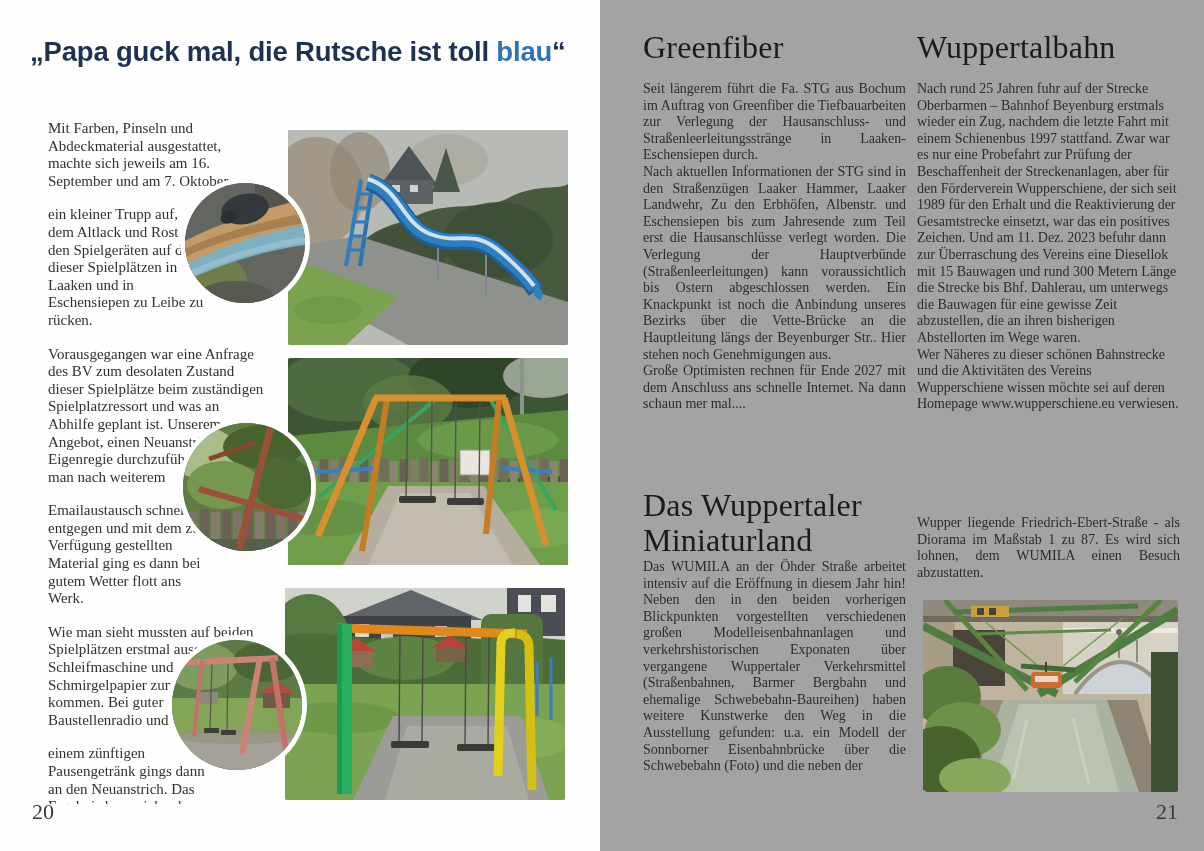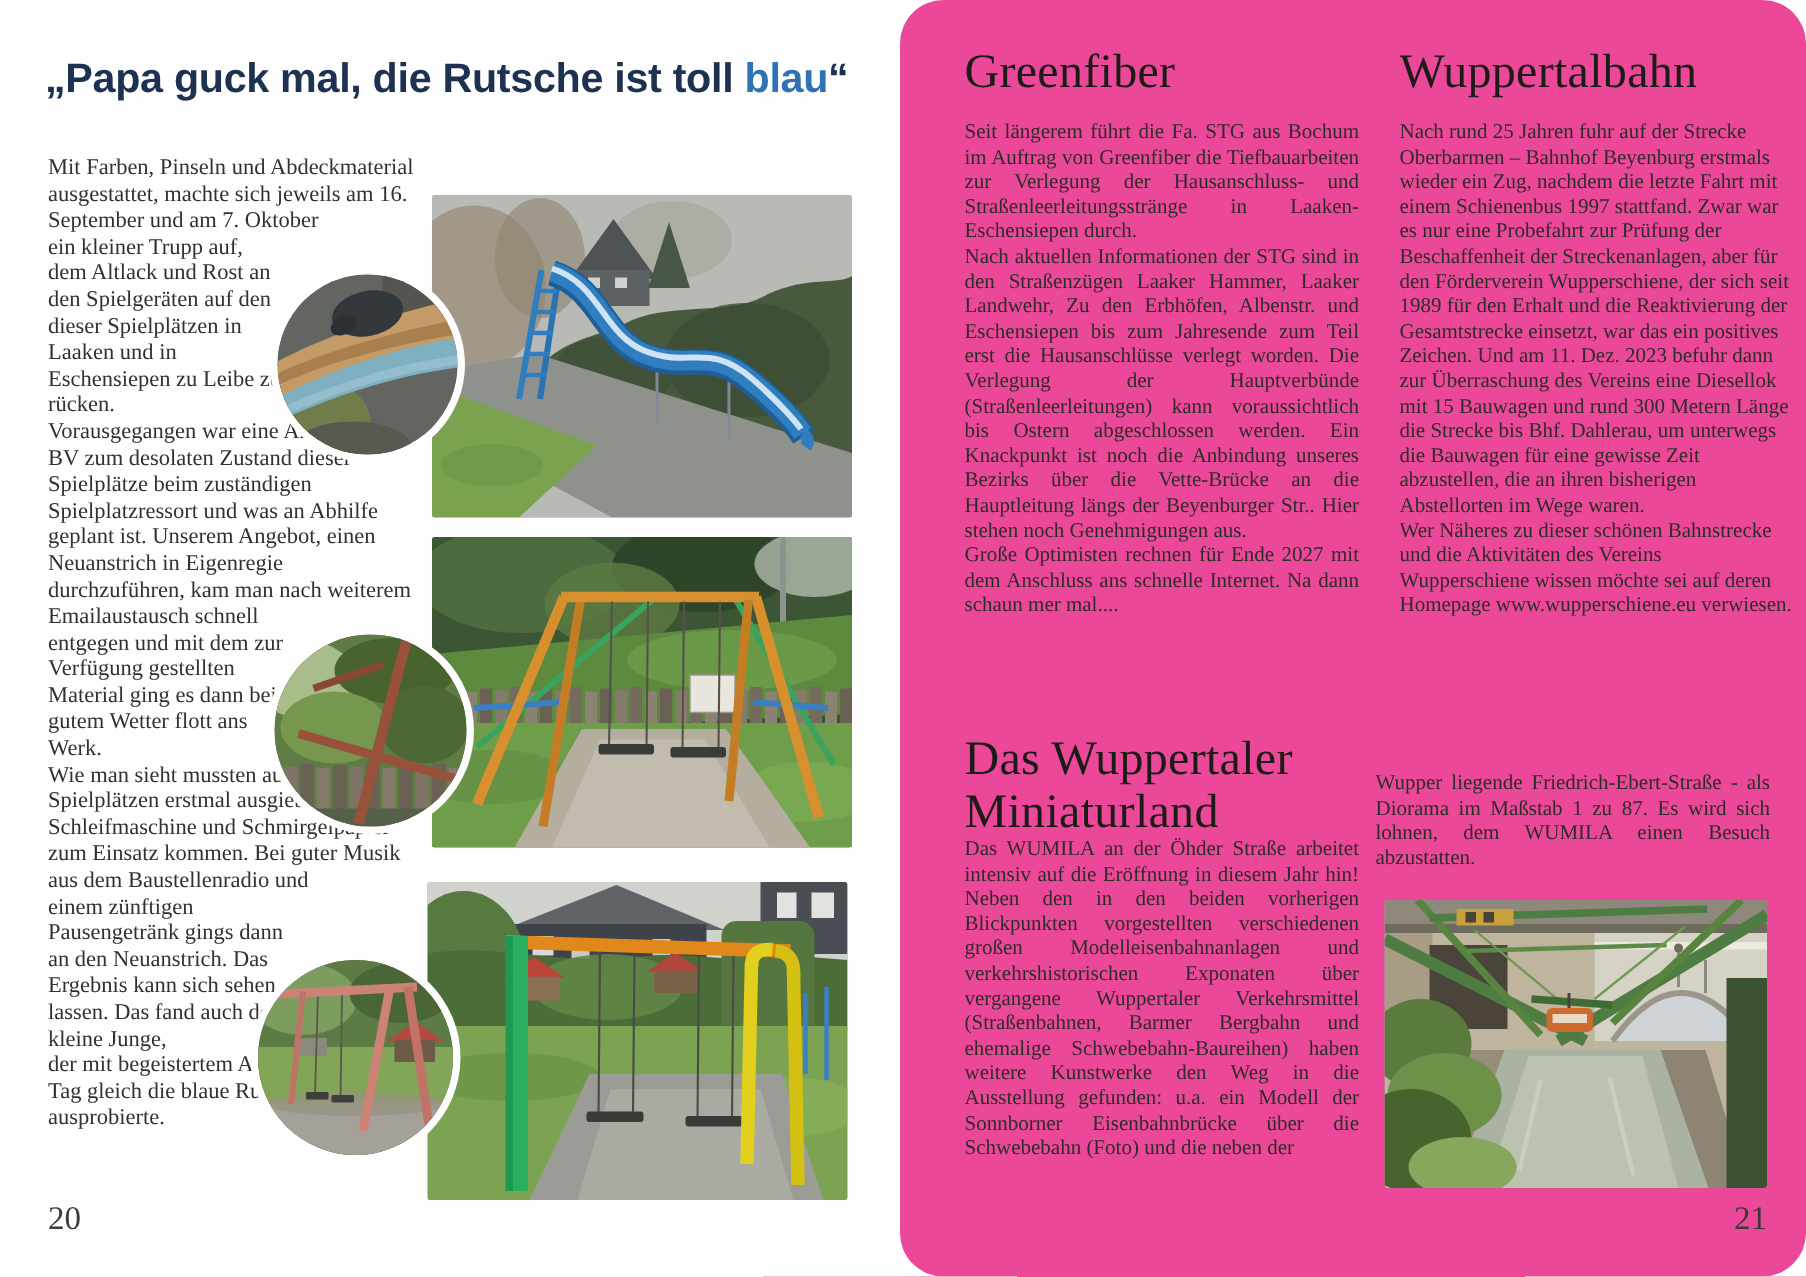--- a/index.html
+++ b/index.html
@@ -4,35 +4,35 @@
 <style>
   html,body{margin:0;padding:0;background:#ccc;}
   .spread{
     position:relative;width:1204px;height:851px;overflow:hidden;
     font-family:"Liberation Serif","DejaVu Serif",serif;color:#2e2c29;
     background:#fff;
     padding-left:12px;
   }
   .page{position:absolute;top:0;height:851px;}
   .page-left{left:0;width:600px;background:#fefefe;}
-  .page-right{left:600px;width:604px;background:#ec4899;border-radius:29px;}
+  .page-right{left:600px;width:604px;background:#a3a3a3;}
 
   
   .headline{
     position:absolute;left:30px;top:36px;width:550px;
     font-family:"Liberation Sans","DejaVu Sans",sans-serif;
     font-size:27.5px;font-weight:600;letter-spacing:-0.2px;
     color:#1d3150;white-space:nowrap;
   }
   .headline .hl-blau{color:#2f73b5;}
   .left-body{
     position:absolute;left:32px;top:104px;width:248px;height:700px;
     font-size:15px;line-height:17.6px;color:#33312d;overflow:hidden;
   }
-  .left-body p{margin:0;}
+  .left-body p{margin:16px;}
   .left-body p.narrow{width:158px;}
   .photo{position:absolute;border-radius:2px;overflow:hidden;background:#999;}
   .photo svg{display:block;}
   #photo-slide {left:288px;top:130px;width:280px;height:215px;}
   #photo-swing1{left:288px;top:358px;width:280px;height:207px;}
   #photo-swing2{left:285px;top:588px;width:280px;height:212px;}
   .circle{
     position:absolute;border-radius:50%;overflow:hidden;
     box-shadow:0 0 0 5px #fefefe;background:#777;
   }
@@ -47,21 +47,21 @@
   .col{position:absolute;width:263px;font-size:14px;line-height:16.6px;}
   .col h2{
     margin:0 0 16px 0;font-weight:400;color:#1d1b18;
     font-size:32px;line-height:35px;letter-spacing:0.2px;
   }
   .col p{margin:0;}
   .just{text-align:justify;text-align-last:left;}
   #col-greenfiber{left:43px;top:30px;height:452px;overflow:hidden;}
   #col-miniaturland{left:43px;top:488px;height:335px;overflow:hidden;}
   #col-miniaturland h2{margin-bottom:1px;}
-  #col-wuppertalbahn{left:317px;top:30px;height:480px;overflow:hidden;margin-left:16px;}
+  #col-wuppertalbahn{left:317px;top:30px;height:480px;overflow:hidden;}
   #col-wumila-cont{left:317px;top:515px;height:78px;overflow:hidden;}
   #photo-diorama{left:323px;top:600px;width:255px;height:192px;}
 </style>
 </head>
 <body>
 
 <div class="spread">
 
   <div class="page page-left">
 

